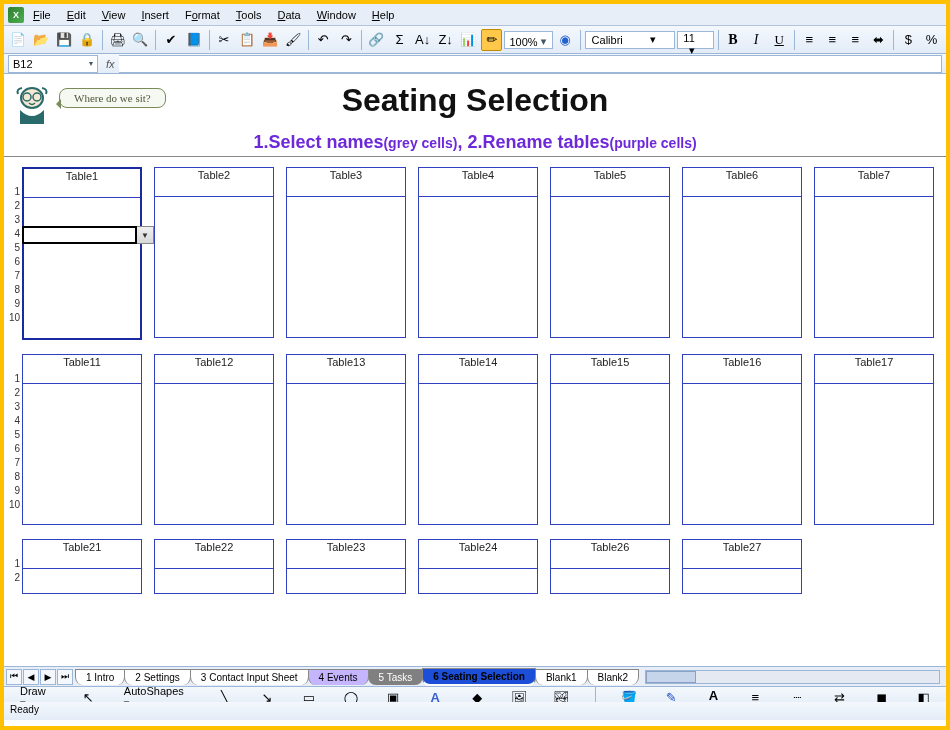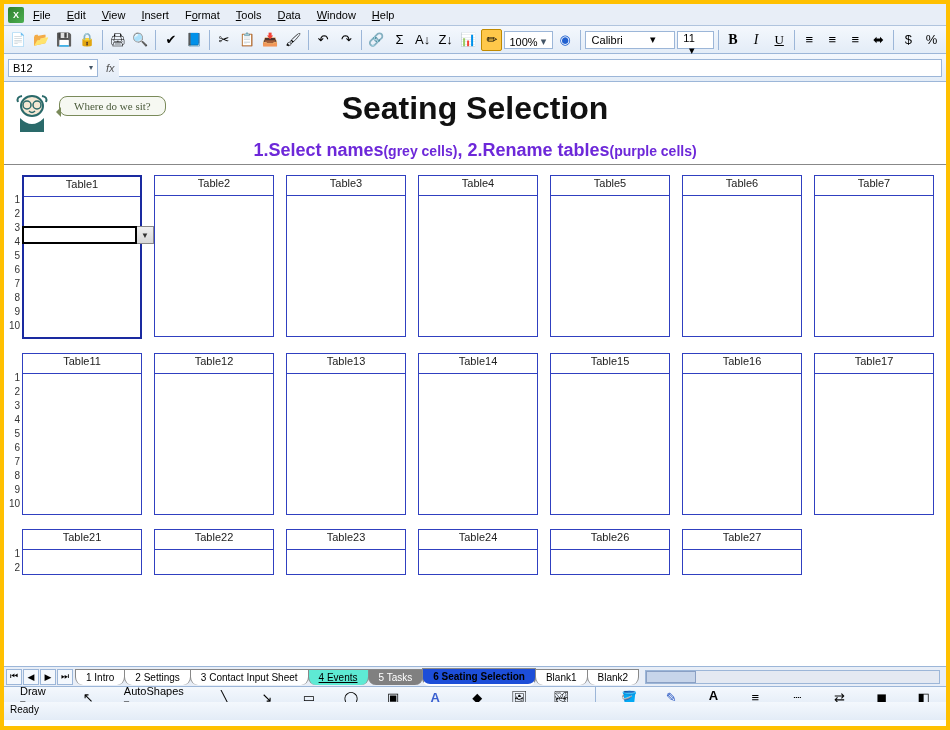--- a/index.html
+++ b/index.html
@@ -73,21 +73,21 @@
 
 .tb-bold { font-weight:bold; font-family:"Times New Roman",serif; font-size:14px; }
 .tb-italic { font-style:italic; font-family:"Times New Roman",serif; font-size:14px; }
 .tb-under { text-decoration:underline; font-family:"Times New Roman",serif; font-size:13px; }
 
 
 .formula-row {
   display:flex; align-items:center;
   background:linear-gradient(#f4f8fd,#e3ecf7);
   border-bottom:1px solid #9cb6d8;
-  height:28px;
+  height:20px;
   text-align:right;
 }
 .name-box {
   width:90px; border:1px solid #9cb6d8; background:#fff;
   height:18px; margin:0 4px; padding:0 4px;
   display:flex; align-items:center; justify-content:space-between;
 }
 .fx-label { font-style:italic; color:#555; padding:0 4px; }
 .formula-input {
   flex:1; border:1px solid #9cb6d8; border-left:none;
@@ -142,21 +142,21 @@
 .row-nums .blank { height:18px; }
 .row-nums .n { height:14px; line-height:14px; }
 
 .table-card {
   border:1px solid #3040c0;
   width:120px;
   margin-right:12px;
   background:#fff;
 }
 .table-card .th {
-  height:20px;
+  height:29px;
   border-bottom:1px solid #3040c0;
   text-align:center;
   font-size:11px;
   color:#222;
   padding-top:1px;
 }
 .table-card.first { border:2px solid #1a2aa0; }
 .table-card .body { height:140px; }
 .table-card.short .body { height:24px; }
 
@@ -193,21 +193,21 @@
   font-size:9px; margin-right:1px; }
 .tab {
   position:relative;
   padding:2px 10px;
   background:#fff;
   border:1px solid #888;
   border-bottom:none;
   border-radius:0 0 8px 8px;
   margin-left:-1px;
 }
-.tab.green { background:#5eead4;text-decoration:underline; }
+.tab.green { background:#c4b5fd; }
 .tab.dark { background:#808080; color:#fff; }
 .tab.active { background:#1d4ed8; border-bottom:2px solid #fff; font-weight:bold; }
 .hscroll { flex:1; margin:0 6px; height:14px;
   background:#e4e9f2; border:1px solid #9cb6d8; position:relative; }
 .hscroll .thumb { position:absolute; left:0; width:50px; height:100%;
   background:#c7d5ea; border:1px solid #8aa0c4; }
 
 
 .drawbar {
   position:absolute; left:0; right:0; bottom:18px;

